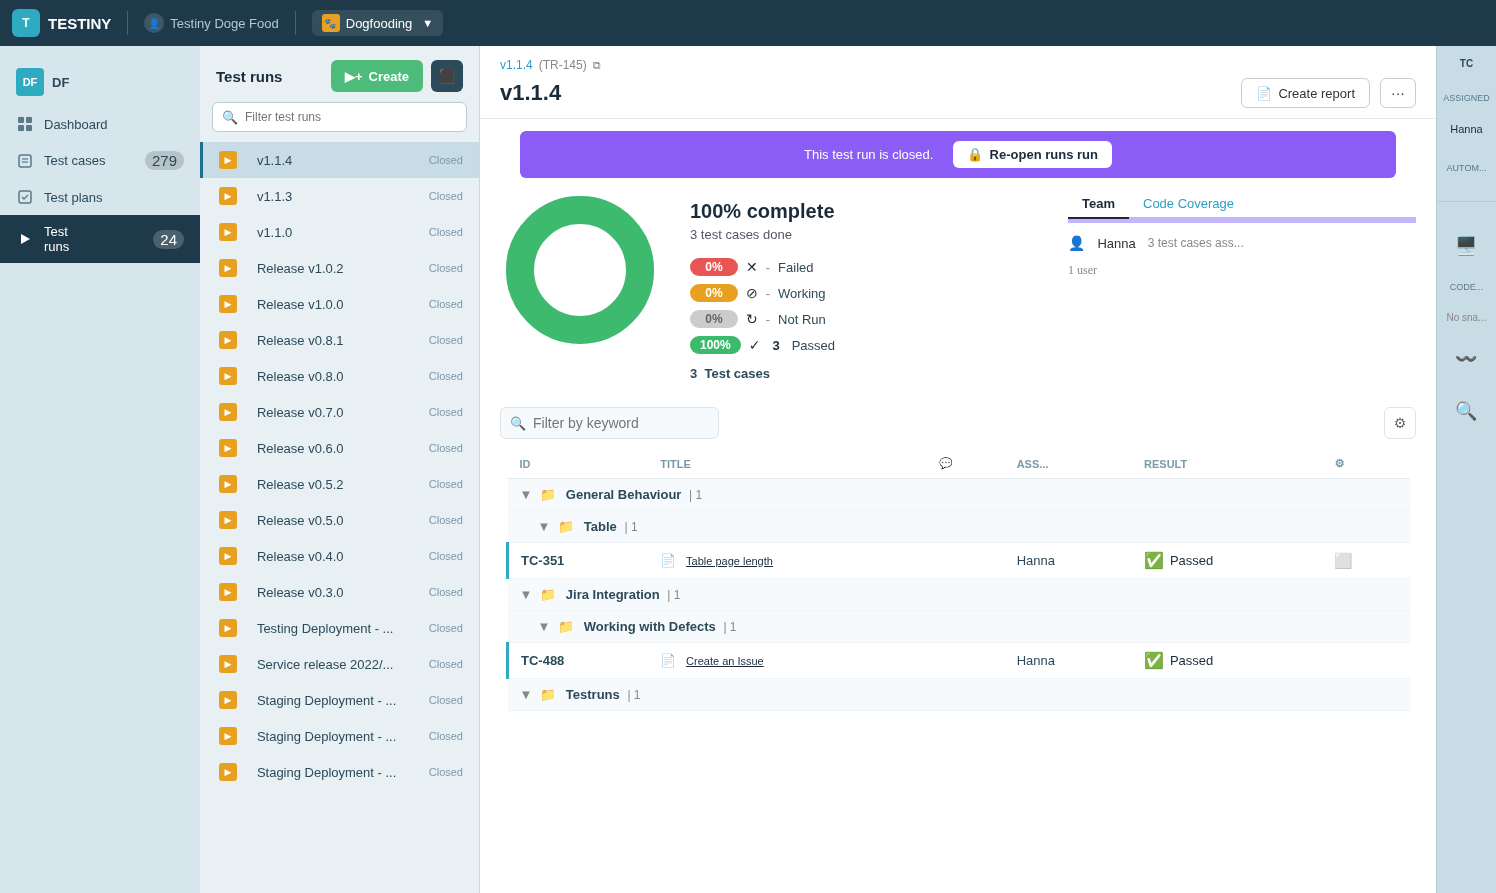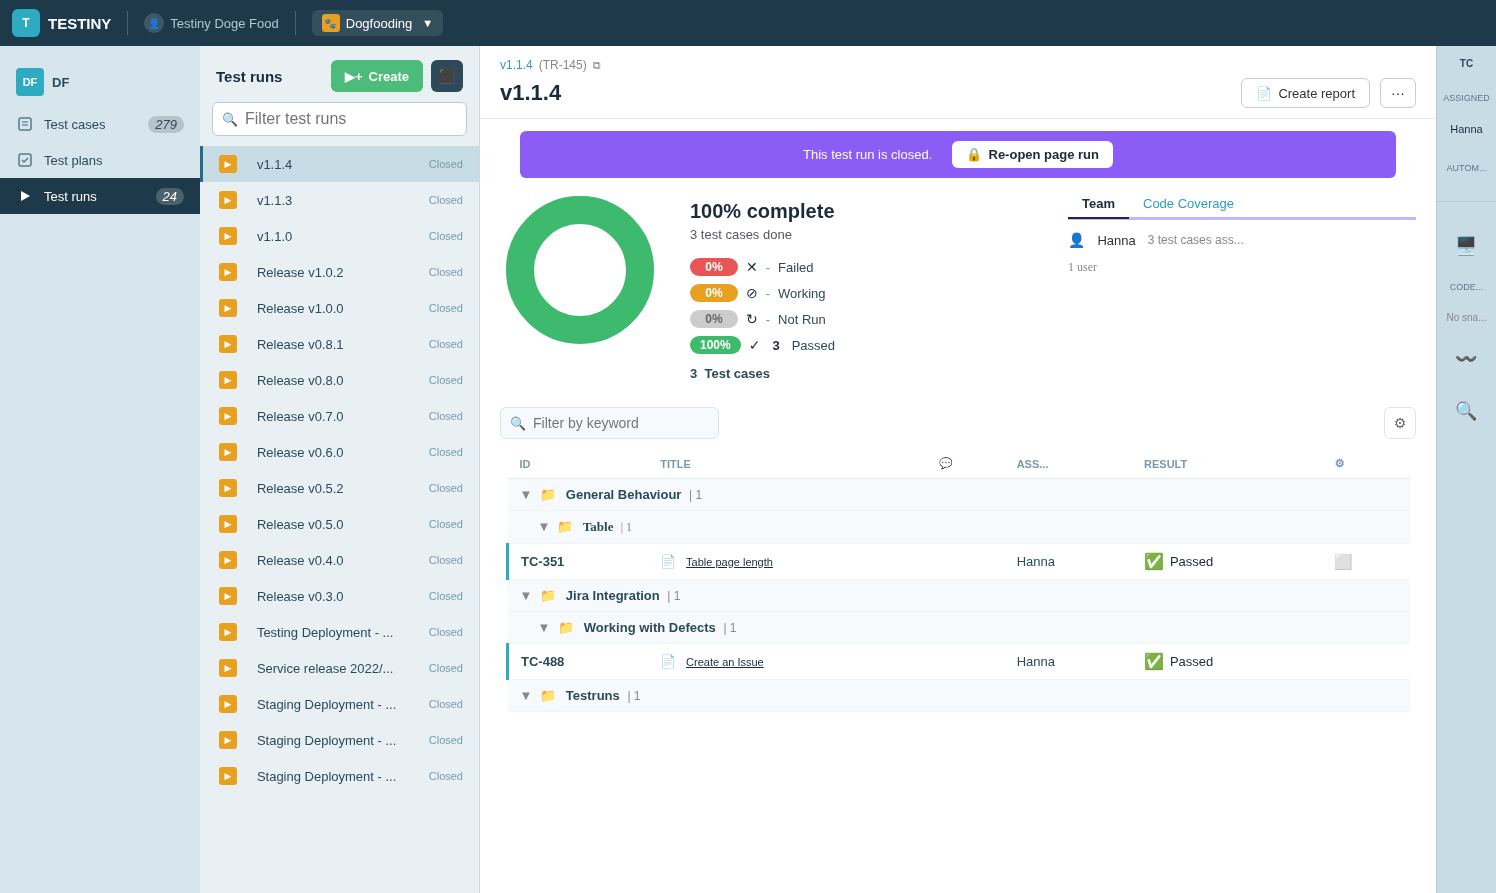--- a/index.html
+++ b/index.html
@@ -17,34 +17,34 @@
 
     
     .app-body { display: flex; height: calc(893px - 46px); }
 
     
     .sidebar { width: 200px; background: #d6e6ec; padding: 12px 0; flex-shrink: 0; }
     .sidebar-item { display: flex; align-items: center; gap: 10px; padding: 9px 16px; cursor: pointer; color: #2c4a5a; font-size: 13px; }
     .sidebar-item.active { background: #1e3a4a; color: #fff; border-radius: 0; }
     .sidebar-item .si-icon { width: 18px; height: 18px; display: flex; align-items: center; justify-content: center; flex-shrink: 0; }
     .sidebar-item .si-label { flex: 1; }
-    .sidebar-item .si-count { background: rgba(0,0,0,0.15); border-radius: 10px; padding: 1px 7px; font-size: 13px; color: inherit; font-style: italic; }
+    .sidebar-item .si-count { background: rgba(0,0,0,0.15); border-radius: 10px; padding: 1px 7px; font-size: 15px; color: inherit; }
     .sidebar-item.active .si-count { background: rgba(255,255,255,0.2); margin-left: 48px; }
     .sidebar .user-area { padding: 10px 16px; display: flex; align-items: center; gap: 8px; color: #2c4a5a; font-size: 13px; font-weight: 600; }
     .sidebar .user-area .avatar { width: 28px; height: 28px; background: #2eaac1; border-radius: 4px; display: flex; align-items: center; justify-content: center; color: #fff; font-size: 11px; font-weight: 700; }
 
     
     .test-runs-panel { width: 280px; background: #e8f0f4; border-right: 1px solid #cdd8de; overflow-y: auto; flex-shrink: 0; }
     .panel-header { padding: 14px 16px 10px; display: flex; align-items: center; justify-content: space-between; }
     .panel-title { font-size: 15px; font-weight: 600; color: #1a2b3c; }
     .panel-header-actions { display: flex; gap: 8px; }
     .create-btn { background: #4dbb7a; color: #fff; border: none; border-radius: 6px; padding: 6px 14px; font-size: 13px; font-weight: 600; cursor: pointer; display: flex; align-items: center; gap: 6px; }
     .icon-btn { width: 32px; height: 32px; background: #2c4a5a; border: none; border-radius: 6px; cursor: pointer; display: flex; align-items: center; justify-content: center; color: #fff; font-size: 14px; }
     .search-box { margin: 0 12px 10px; position: relative; }
-    .search-box input { width: 100%; padding: 7px 6px 7px 32px; border: 1px solid #b8ccd4; border-radius: 6px; background: #fff; font-size: 16px; color: #555; outline: none; }
+    .search-box input { width: 100%; padding: 7px 6px 7px 32px; border: 1px solid #b8ccd4; border-radius: 6px; background: #fff; font-size: 12px; color: #555; outline: none; }
     .search-box .search-icon { position: absolute; left: 10px; top: 50%; transform: translateY(-50%); color: #888; font-size: 13px; }
     .run-item { display: flex; align-items: center; justify-content: space-between; padding: 9px 16px; cursor: pointer; border-left: 3px solid transparent; color: #2c4a5a; font-size: 13px; }
     .run-item.active { background: #c8dce6; border-left: 3px solid #1e6e8c; }
     .run-item .run-icon { width: 18px; height: 18px; background: #e8a020; border-radius: 3px; display: flex; align-items: center; justify-content: center; color: #fff; font-size: 9px; margin-right: 8px; flex-shrink: 0; }
     .run-item .run-label { flex: 1; white-space: nowrap; overflow: hidden; text-overflow: ellipsis; max-width: 160px; }
     .run-item .run-status { font-size: 11px; color: #7a9aaa; flex-shrink: 0; }
 
     
     .main-content { flex: 1; background: #fff; overflow-y: auto; display: flex; flex-direction: column; }
     .main-header { padding: 12px 20px 0; border-bottom: 1px solid #e5eaee; }
@@ -72,21 +72,21 @@
     .stat-badge.failed { background: #e85555; }
     .stat-badge.blocked { background: #e8a020; }
     .stat-badge.notrun { background: #ccc; color: #666; }
     .stat-badge.passed { background: #3dba6e; }
     .stat-icon { font-size: 14px; }
     .stat-dash { color: #888; }
     .stat-label { color: #2c4a5a; font-size: 13px; }
     .stat-count-label { color: #2c4a5a; font-size: 13px; margin-top: 12px; }
     .stat-count-label span { font-weight: 600; }
     .team-section { flex: 1; }
-    .team-tabs { display: flex; gap: 0; border-bottom: 3px solid #c4b5fd; margin-bottom: 12px; }
+    .team-tabs { display: flex; gap: 0; border-bottom: 6px solid #c4b5fd; margin-bottom: 12px; }
     .team-tab { padding: 6px 14px; font-size: 13px; cursor: pointer; color: #666; }
     .team-tab.active { color: #1a2b3c; border-bottom: 2px solid #1a2b3c; font-weight: 600; margin-bottom: -2px; }
     .team-tab.link-tab { color: #2e9dc0; }
     .team-member { display: flex; align-items: center; gap: 12px; font-size: 13px; color: #333; }
     .team-member .tm-icon { color: #888; font-size: 14px; }
     .team-member .tm-name { font-weight: 500; }
     .team-member .tm-cases { color: #888; font-size: 12px; }
 
     
     .filter-bar { display: flex; align-items: center; gap: 8px; padding: 0 20px 10px; }
@@ -146,20 +146,31 @@
 </div>
 
 <div class="app-body">
 
   <div class="sidebar">
     <div class="user-area">
       <div class="avatar">DF</div>
       <span>DF</span>
     </div>
 
+    <div class="sidebar-item">
+      <div class="si-icon">
+        <svg width="16" height="16" viewBox="0 0 16 16" fill="none">
+            <rect x="1" y="1" width="6" height="6" rx="1" fill="#5a7a8a"></rect>
+            <rect x="9" y="1" width="6" height="6" rx="1" fill="#5a7a8a"></rect>
+            <rect x="1" y="9" width="6" height="6" rx="1" fill="#5a7a8a"></rect>
+            <rect x="9" y="9" width="6" height="6" rx="1" fill="#5a7a8a"></rect>
+          </svg>
+      </div>
+      <span class="si-label">Dashboard</span>
+    </div>
 
     <div class="sidebar-item">
       <div class="si-icon">
         <svg width="16" height="16" viewBox="0 0 16 16">
             <rect x="2" y="2" width="12" height="12" rx="2" fill="none" stroke="#5a7a8a" stroke-width="1.5"></rect>
             <line x1="5" y1="6" x2="11" y2="6" stroke="#5a7a8a" stroke-width="1.2"></line>
             <line x1="5" y1="9" x2="11" y2="9" stroke="#5a7a8a" stroke-width="1.2"></line>
           </svg>
       </div>
       <span class="si-label">Test cases</span>
@@ -316,21 +327,21 @@
           </button>
         </div>
       </div>
     </div>
 
     <div style="padding: 0 20px; margin-top: 12px;">
       <div class="closed-banner">
         <span>This test run is closed.</span>
         <button class="reopen-btn">
           <span>🔒</span>
-          <span>Re-open page run</span>
+          <span>Re-open runs run</span>
         </button>
       </div>
     </div>
 
     <div class="stats-area">
 
       <div class="donut-wrapper">
         <svg viewBox="0 0 160 160">
           <circle cx="80" cy="80" r="60" fill="none" stroke="#e5eaee" stroke-width="28"></circle>
 
@@ -416,21 +427,21 @@
           <tr class="group-row">
             <td colspan="6">
               <span class="group-toggle">▼</span>
               <span class="group-icon">📁</span>
               <span>General Behaviour</span>
               <span class="group-count">| 1</span>
             </td>
           </tr>
 
           <tr class="group-row">
-            <td colspan="6" style="padding-left:30px;font-family:Liberation Serif, serif;">
+            <td colspan="6" style="padding-left:30px;">
               <span class="group-toggle">▼</span>
               <span class="group-icon">📁</span>
               <span>Table</span>
               <span class="group-count">| 1</span>
             </td>
           </tr>
 
           <tr class="left-bar-row">
             <td class="tc-id">TC-351</td>
             <td>

